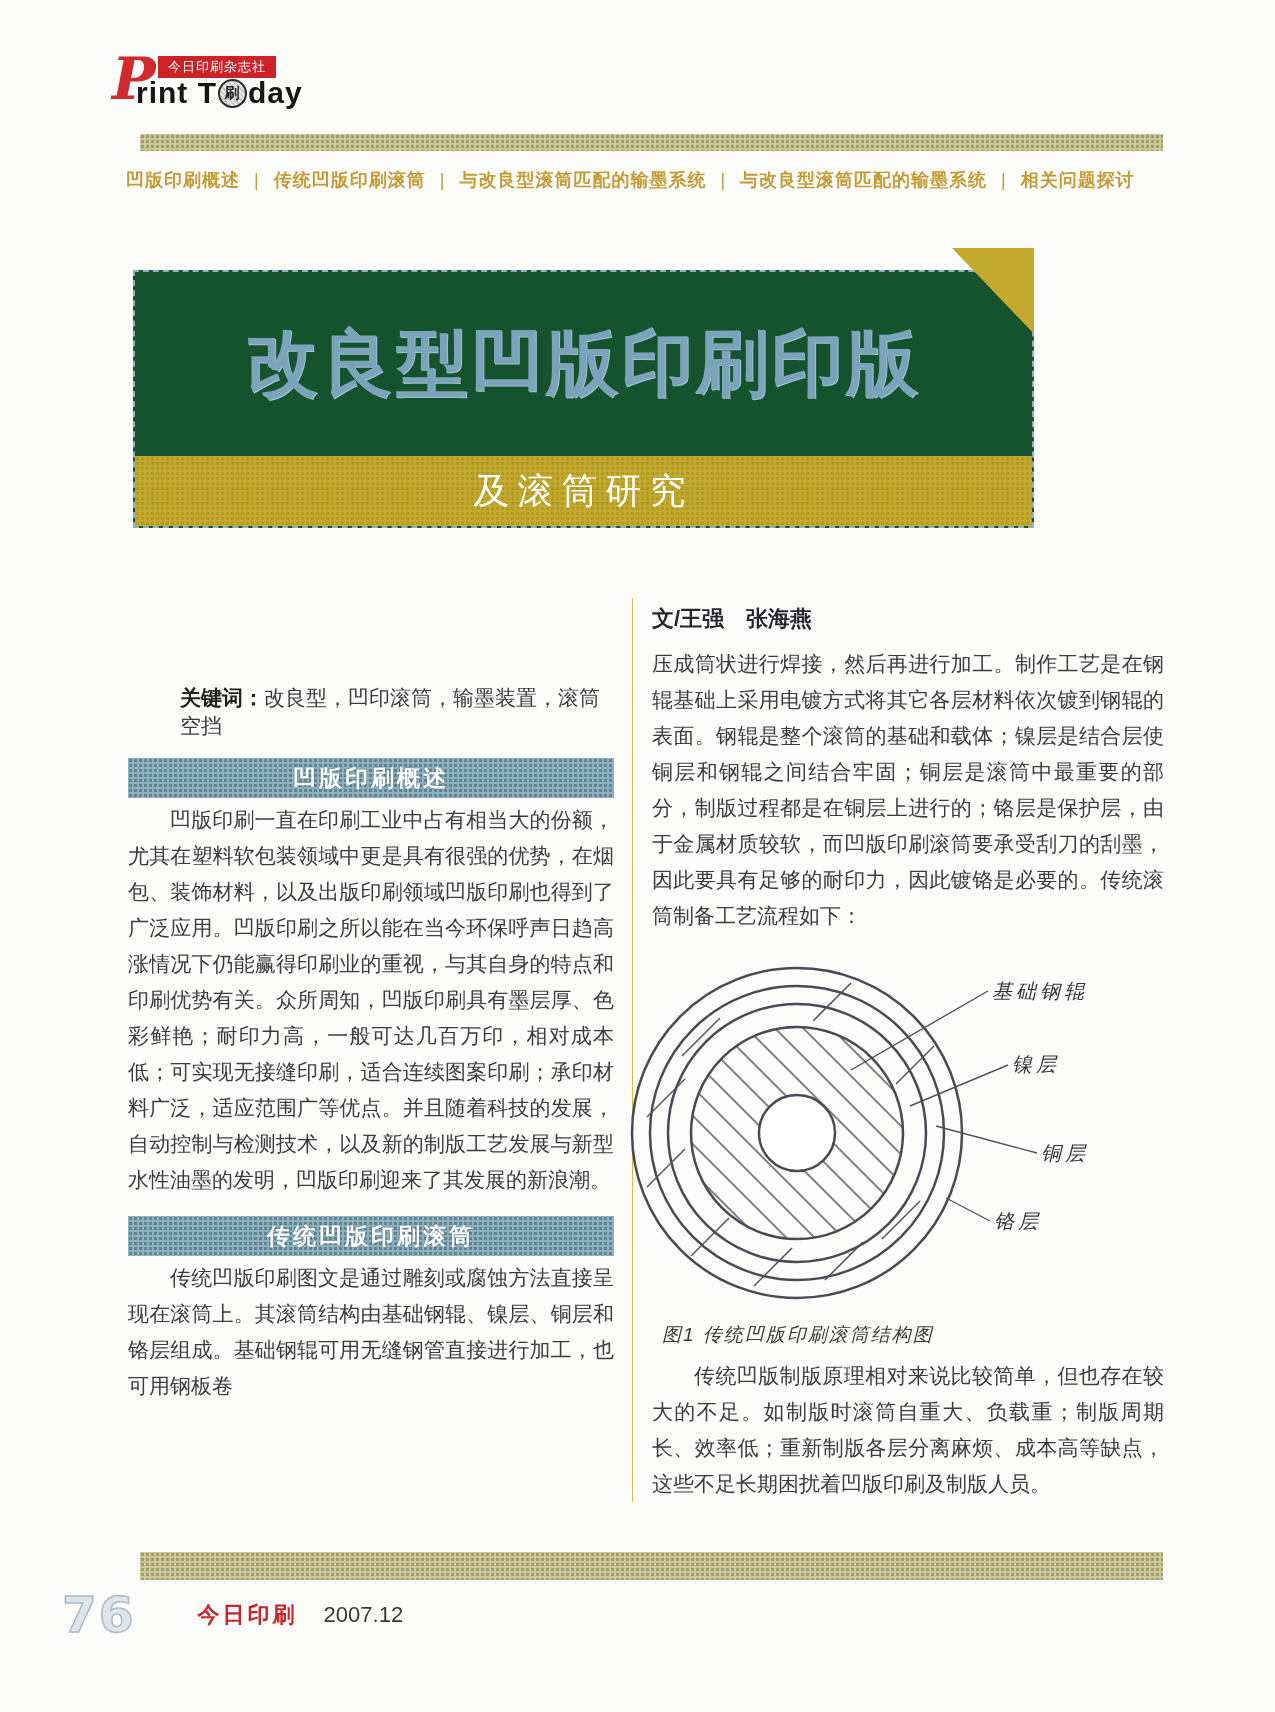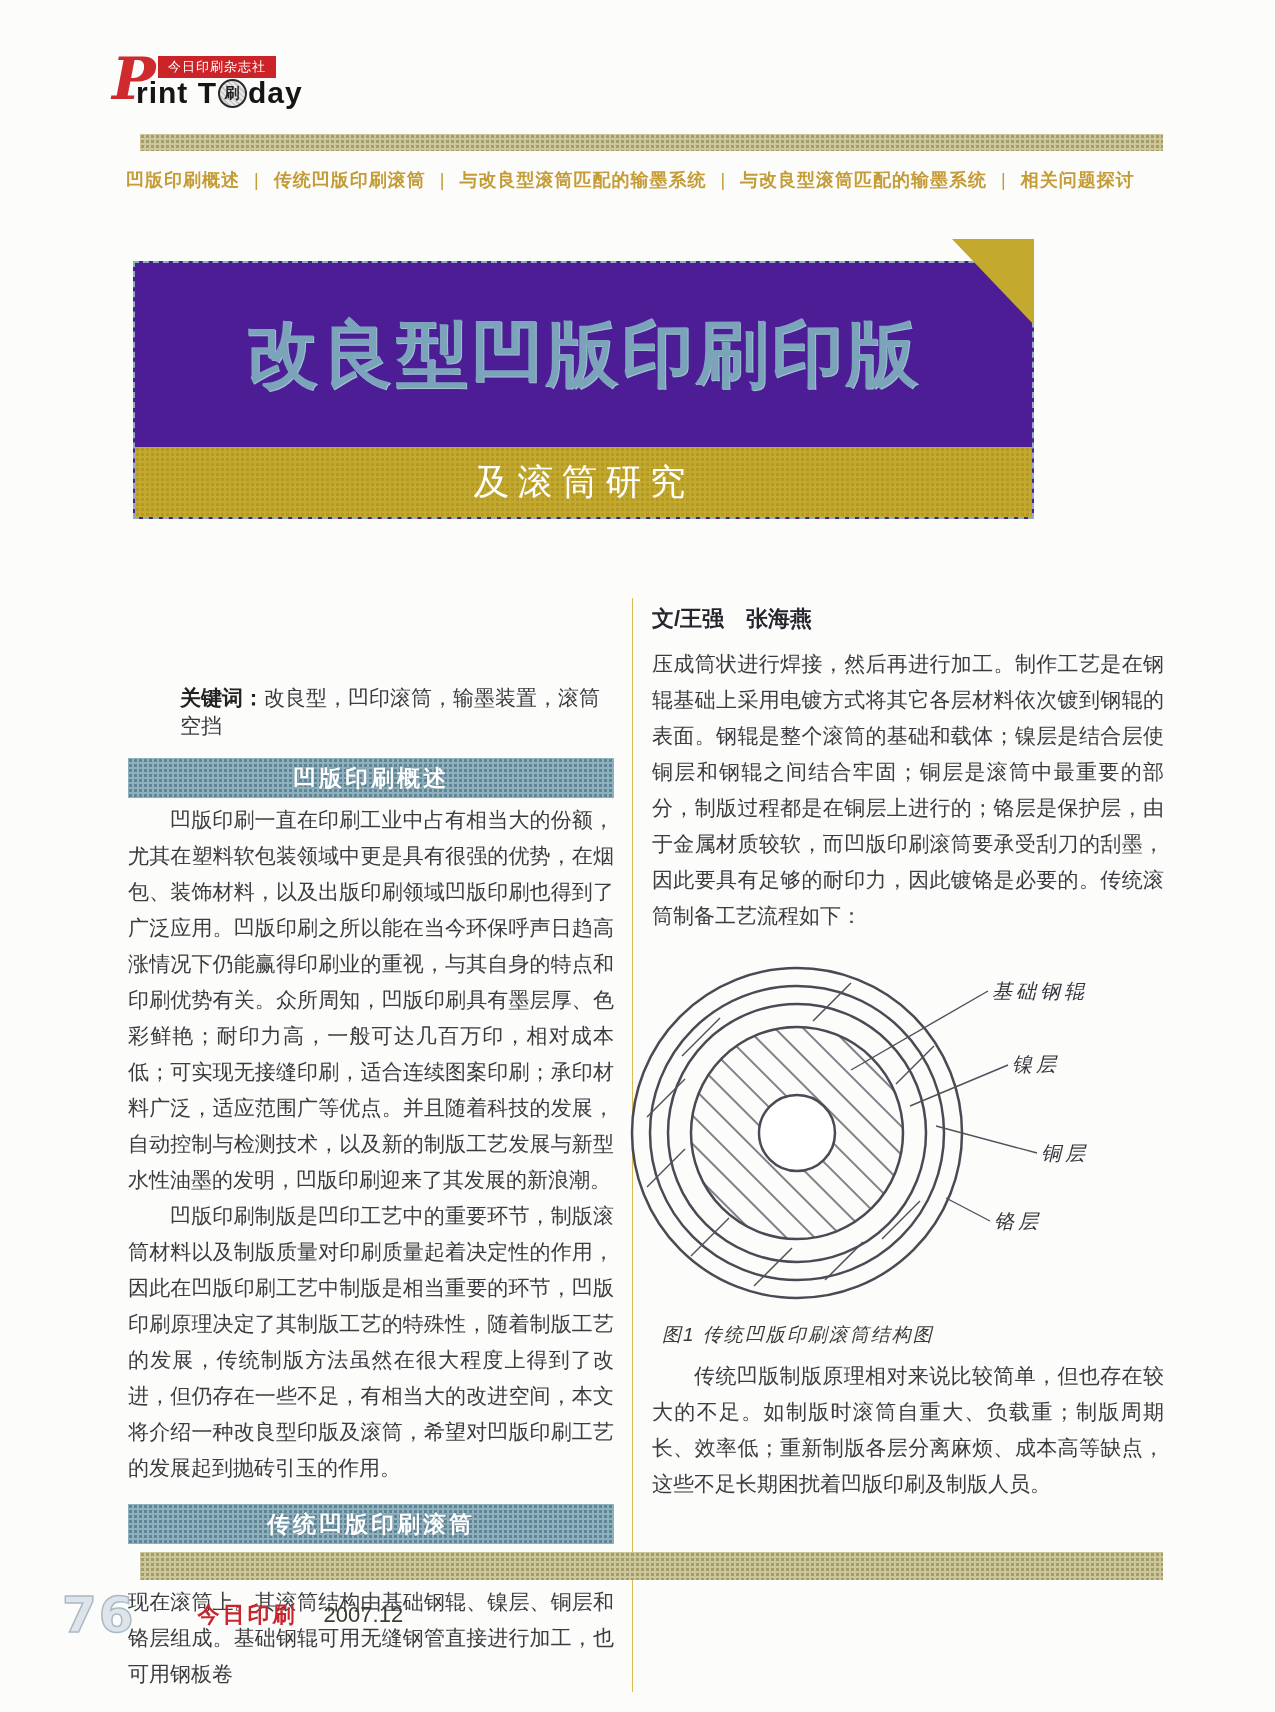--- a/index.html
+++ b/index.html
@@ -38,22 +38,22 @@
   }
   
   .nav{
     position:absolute;left:126px;top:168px;width:1060px;
     display:flex;align-items:center;gap:14px;
     font-size:18px;font-weight:bold;color:#c49b35;letter-spacing:1px;
   }
   .nav-sep{color:#c49b35;font-weight:normal;font-size:18px;}
   
   .title-block{
-    position:absolute;left:133px;top:261px;width:897px;
-    border:2px dashed #90b0c2;background:#4c1d95;
+    position:absolute;left:133px;top:270px;width:897px;
+    border:2px dashed #90b0c2;background:#14532d;
   }
   .title-top{height:184px;display:flex;align-items:center;justify-content:center;position:relative;}
   .title-line1{
     font-size:72px;font-weight:900;color:#7ba4ba;letter-spacing:3px;
     text-shadow:1px 1px 0 #9fc0d2;
   }
   .title-band{
     height:70px;background-color:#c4a92f;
     background-image:radial-gradient(circle,#b39a26 1.5px,transparent 1.8px);
     background-size:5px 5px;
@@ -147,21 +147,20 @@
 <div class="main">
 
   <div class="col-left">
     <div class="keywords">
       <span class="kw-label">关键词：</span><span>改良型，凹印滚筒，输墨装置，滚筒空挡</span>
     </div>
     <div class="section-bar">
       <span>凹版印刷概述</span>
     </div>
     <p class="indent">凹版印刷一直在印刷工业中占有相当大的份额，尤其在塑料软包装领域中更是具有很强的优势，在烟包、装饰材料，以及出版印刷领域凹版印刷也得到了广泛应用。凹版印刷之所以能在当今环保呼声日趋高涨情况下仍能赢得印刷业的重视，与其自身的特点和印刷优势有关。众所周知，凹版印刷具有墨层厚、色彩鲜艳；耐印力高，一般可达几百万印，相对成本低；可实现无接缝印刷，适合连续图案印刷；承印材料广泛，适应范围广等优点。并且随着科技的发展，自动控制与检测技术，以及新的制版工艺发展与新型水性油墨的发明，凹版印刷迎来了其发展的新浪潮。</p>
-    <p class="indent">凹版印刷制版是凹印工艺中的重要环节，制版滚筒材料以及制版质量对印刷质量起着决定性的作用，因此在凹版印刷工艺中制版是相当重要的环节，凹版印刷原理决定了其制版工艺的特殊性，随着制版工艺的发展，传统制版方法虽然在很大程度上得到了改进，但仍存在一些不足，有相当大的改进空间，本文将介绍一种改良型印版及滚筒，希望对凹版印刷工艺的发展起到抛砖引玉的作用。</p>
     <div class="section-bar">
       <span>传统凹版印刷滚筒</span>
     </div>
     <p class="indent">传统凹版印刷图文是通过雕刻或腐蚀方法直接呈现在滚筒上。其滚筒结构由基础钢辊、镍层、铜层和铬层组成。基础钢辊可用无缝钢管直接进行加工，也可用钢板卷</p>
   </div>
 
   <div class="col-divider"></div>
 
   <div class="col-right">
     <div class="byline">文/王强　张海燕</div>

